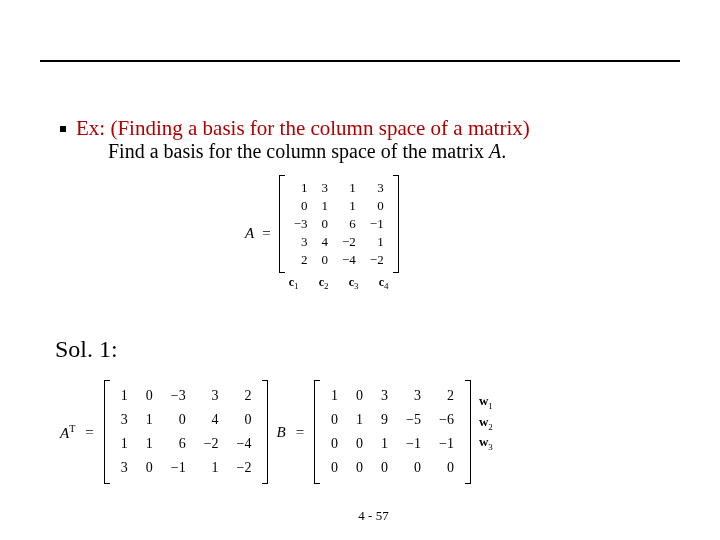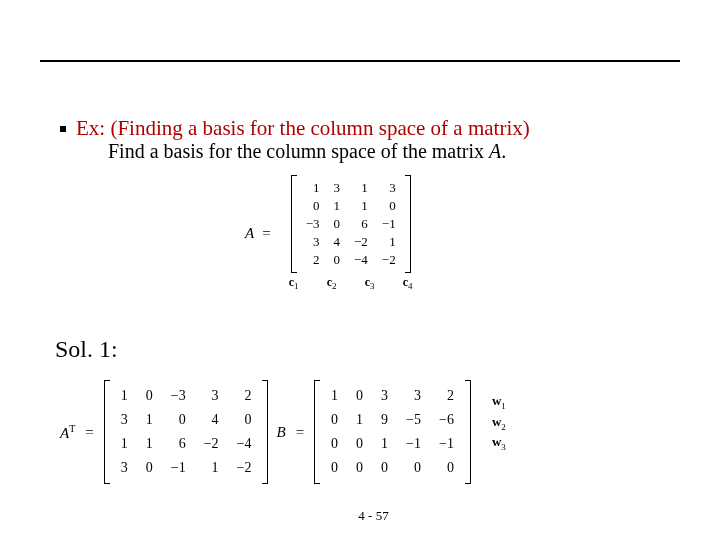--- a/index.html
+++ b/index.html
@@ -14,35 +14,35 @@
   .eqA { position: absolute; top: 175px; left: 245px; display: flex; align-items: center; gap: 6px; }
   .lhsA { font-style: italic; font-size: 15px; }
   .eq { font-size: 15px; padding: 0 2px; }
   .matA-wrap { display: flex; flex-direction: column; align-items: center; gap: 2px; }
   .bracket-box { position: relative; padding: 4px 8px; }
   .lbracket, .rbracket { position: absolute; top: 0; bottom: 0; width: 6px; }
   .lbracket { left: 0; border-left: 1.2px solid #000; border-top: 1.2px solid #000; border-bottom: 1.2px solid #000; }
   .rbracket { right: 0; border-right: 1.2px solid #000; border-top: 1.2px solid #000; border-bottom: 1.2px solid #000; }
   table.mat { border-collapse: collapse; }
   table.mat td { text-align: right; font-size: 13px; padding: 1px 7px; font-family: "Times New Roman", serif; }
-  .clabels { display: flex; gap: 8px; }
+  .clabels { display: flex; gap: 0; }
   .clabels span { width: 30px; text-align: center; font-size: 12px; font-family: "Times New Roman", serif; }
   .clabels .sub { font-size: 9px; vertical-align: sub; }
   .sol { position: absolute; top: 336px; left: 55px; font-size: 24px; }
   .eqSol { position: absolute; top: 380px; left: 60px; display: flex; align-items: center; gap: 8px; }
   .lhsAT { font-size: 15px; }
   .lhsAT .sup { font-size: 10px; vertical-align: super; font-style: normal; }
   table.mat2 td { font-size: 14px; padding: 4px 9px; text-align: right; }
   .arrow-wrap { display: flex; flex-direction: column; align-items: center; width: 92px; }
   .arrow-label { font-size: 11px; font-style: italic; margin-bottom: -2px; }
   .arrow-line { position: relative; width: 100%; height: 10px; }
   .arrow-line::before { content: ""; position: absolute; left: 0; right: 6px; top: 50%; height: 1px; background: #000; }
   .arrow-line::after { content: ""; position: absolute; right: 0; top: 50%; transform: translateY(-50%); border-left: 7px solid #000; border-top: 4px solid transparent; border-bottom: 4px solid transparent; }
   .lhsB { font-style: italic; font-size: 15px; }
-  .rowlabels { display: flex; flex-direction: column; justify-content: space-around; margin-left: 13px; height: 82px; }
+  .rowlabels { display: flex; flex-direction: column; justify-content: space-around; margin-left: 0; height: 82px; }
   .rowlabels span { font-size: 13px; font-family: "Times New Roman", serif; }
   .rowlabels .sub { font-size: 9px; vertical-align: sub; }
   .pagenum { position: absolute; bottom: 16px; left: 0; right: 0; text-align: center; font-size: 13px; padding-left: 27px; }
 </style>
 </head>
 <body>
 
 <div class="slide">
   <div class="rule"></div>
 

